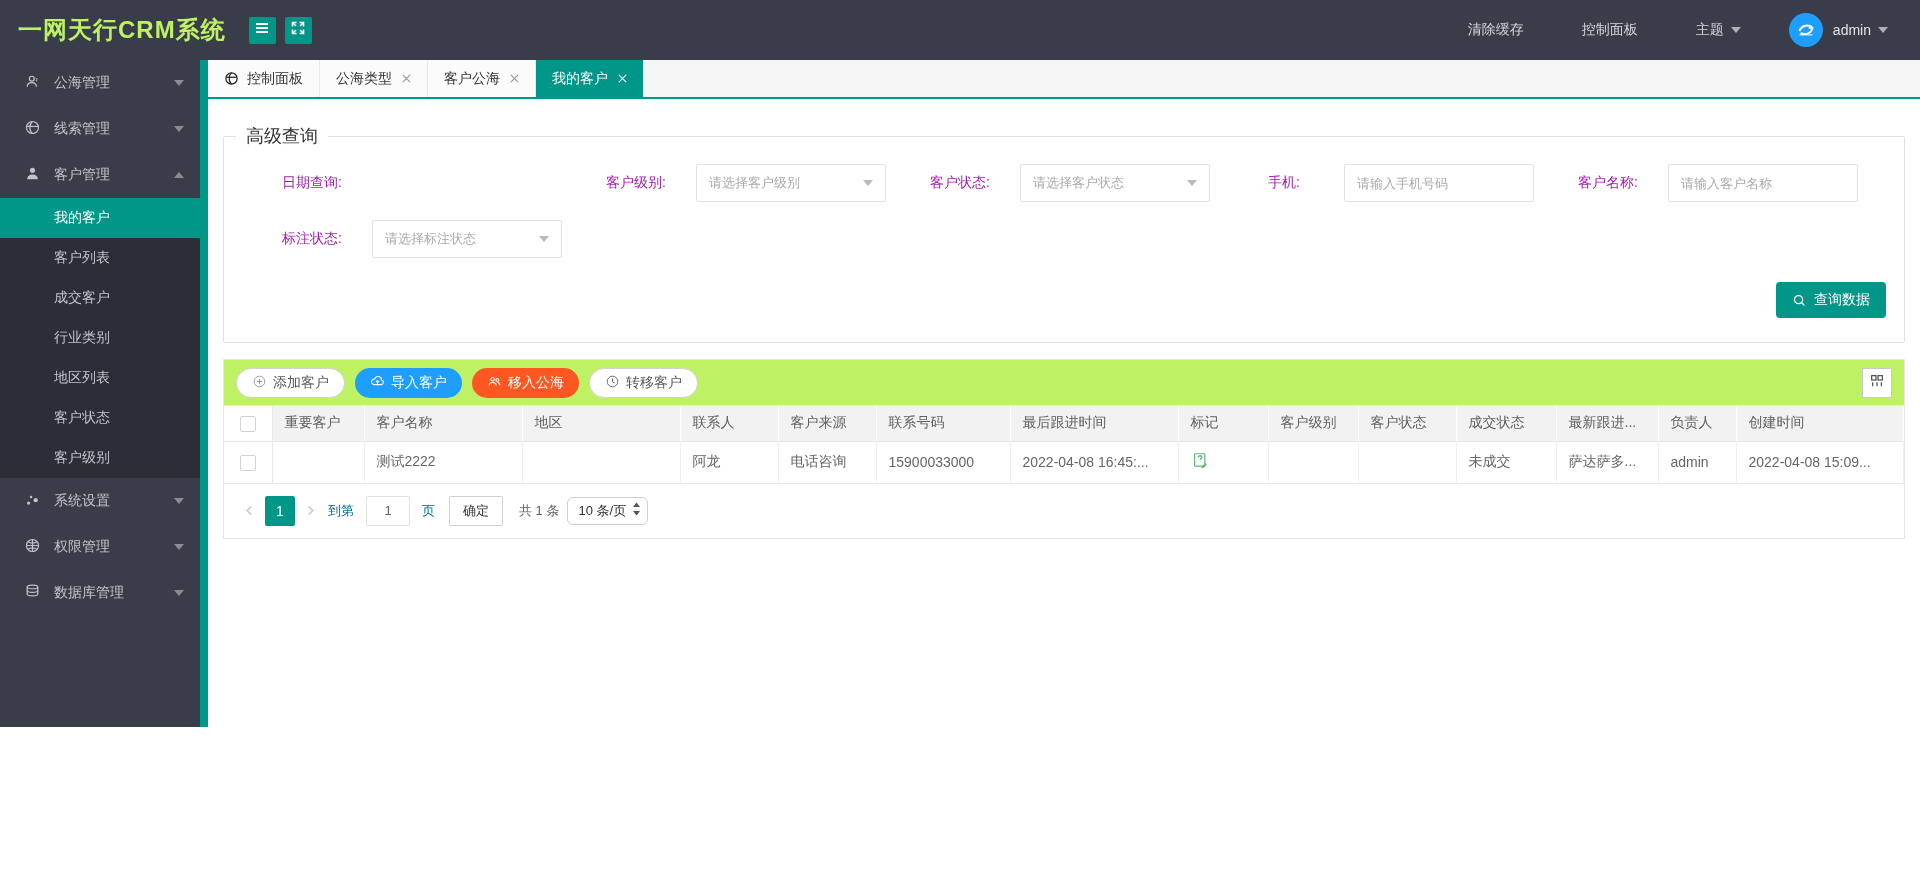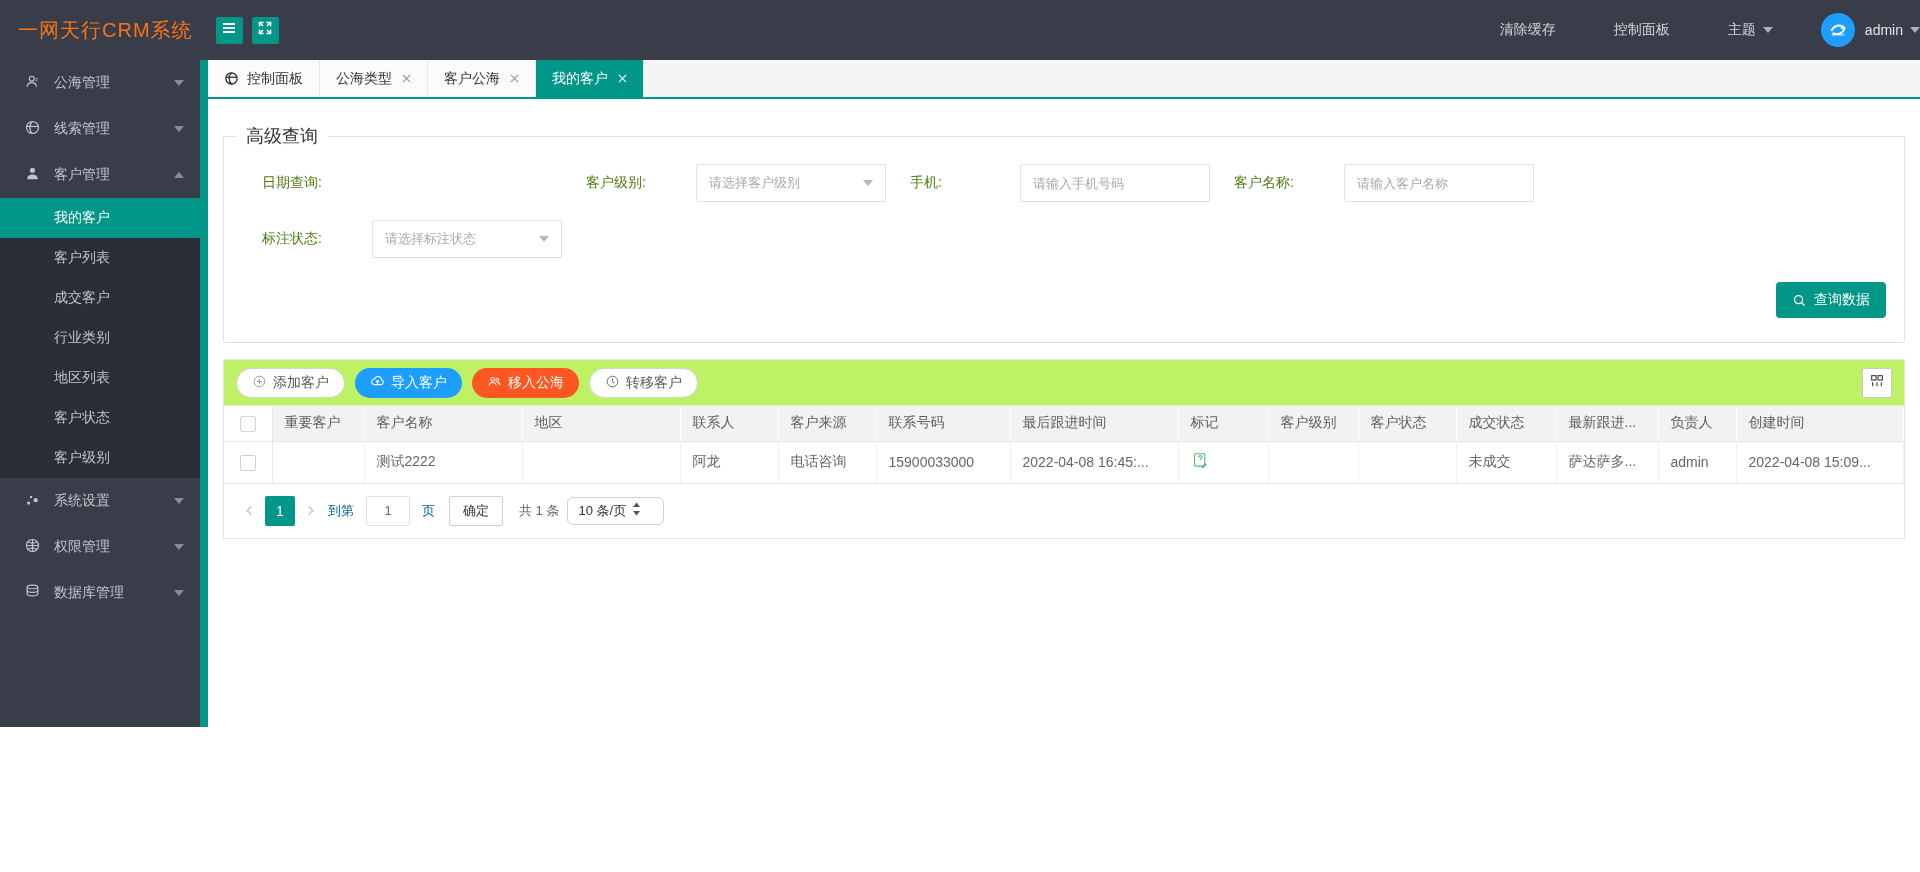--- a/index.html
+++ b/index.html
@@ -2,25 +2,25 @@
 <html><head>
 <meta charset="utf-8">
 <style>
   * { box-sizing: border-box; margin: 0; padding: 0; }
   html,body { width:1920px; height:872px; overflow:hidden; }
   body { font-family:"Liberation Sans","DejaVu Sans",sans-serif; background:#fff; color:#333; }
 
   
   .header { position:absolute; top:0; left:0; width:1920px; height:60px;
             background:#393D49; display:flex; align-items:center; z-index:20; }
-  .logo { color:#f97316; font-size:20px; font-weight:normal; letter-spacing:1px; padding:0 14px 0 18px; white-space:nowrap; }
+  .logo { color:#bef264; font-size:24px; font-weight:bold; letter-spacing:1px; padding:0 14px 0 18px; white-space:nowrap; }
   .hd-btn { width:27px; height:27px; background:#009688; border-radius:2px; margin-left:9px;
             display:flex; align-items:center; justify-content:center; color:#fff; cursor:pointer; }
   .hd-btn svg { width:16px; height:16px; }
-  .hd-right { margin-left:auto; display:flex; align-items:center; }
+  .hd-right { margin-left:auto; display:flex; align-items:center; padding-right:32px; }
   .hd-link { color:#d4d6da; font-size:14px; margin-left:58px; cursor:pointer; display:flex; align-items:center; }
   .caret { width:0; height:0; border-left:5px solid transparent; border-right:5px solid transparent;
            border-top:6px solid #aeb0b6; margin-left:7px; display:inline-block; }
   .avatar { width:34px; height:34px; border-radius:50%; background:#1E9FFF; margin-left:48px;
             display:flex; align-items:center; justify-content:center; overflow:hidden; }
   .avatar svg { width:26px; height:26px; }
   .hd-user { color:#e3e4e7; font-size:14px; margin-left:10px; display:flex; align-items:center; cursor:pointer; }
 
   
   .frame { position:absolute; top:60px; left:0; width:1920px; height:667px; display:flex; }
@@ -53,21 +53,21 @@
   .tab.active { background:#009688; color:#fff; }
   .tab.active .tab-close { color:#eafaf7; }
 
   
   .content { flex:1; background:#fff; padding:0 15px; overflow:hidden; }
 
   fieldset.query { margin-top:25px; border:1px solid #e2e2e2; border-radius:2px; padding:16px 0 0 0; }
   fieldset.query legend { margin-left:12px; padding:0 10px; font-size:18px; color:#333; }
   .q-row { display:flex; padding-left:38px; margin-bottom:18px; }
   .q-group { display:flex; align-items:center; width:324px; flex:none; }
-  .q-label { width:100px; text-align:left; margin-right:10px; font-size:14px; color:#4d7c0f; white-space:nowrap; }
+  .q-label { width:100px; text-align:center; margin-right:10px; font-size:14px; color:#a21caf; white-space:nowrap; }
   .q-control { position:relative; width:190px; height:38px; border:1px solid #e2e2e2; border-radius:2px;
                background:#fff; display:flex; align-items:center; padding:0 12px; }
   input.q-input { width:190px; height:38px; border:1px solid #e2e2e2; border-radius:2px;
                   padding:0 12px; font-size:13px; color:#666; outline:none;
                   font-family:"Liberation Sans","DejaVu Sans",sans-serif; }
   input.q-input::placeholder { color:#a9a9a9; opacity:1; }
   .q-placeholder { color:#a9a9a9; font-size:13px; flex:1; white-space:nowrap; overflow:hidden; }
   .q-select-caret { width:0; height:0; border-left:5px solid transparent; border-right:5px solid transparent;
                     border-top:6px solid #b9b9b9; }
   .q-btn-row { display:flex; justify-content:flex-end; padding:6px 18px 24px 0; }
@@ -112,21 +112,21 @@
             display:flex; align-items:center; justify-content:center; font-size:14px; margin:0 4px; cursor:pointer; }
   .pg-text-muted { color:#0369a1; margin:0 6px;font-family:Liberation Serif, serif; }
   .pg-input { width:44px; height:30px; border:1px solid #e2e2e2; border-radius:2px; text-align:center;
               font-size:13px; color:#666; outline:none; margin:0 6px;
               font-family:"Liberation Sans","DejaVu Sans",sans-serif; }
   .pg-confirm { height:30px; padding:0 13px; background:#fff; border:1px solid #d2d2d2; border-radius:2px;
                 font-size:13px; color:#333; margin:0 8px; cursor:pointer;
                 font-family:"Liberation Sans","DejaVu Sans",sans-serif; }
   .pg-total { margin:0 8px; }
   .pg-size { height:28px; border:1px solid #cfcfcf; border-radius:6px; background:#fff;
-             display:flex; align-items:center; padding:0 22px 0 10px; gap:6px; cursor:pointer; color:#333; }
+             display:flex; align-items:center; padding:0 6px 0 10px; gap:6px; cursor:pointer; color:#333; }
   .pg-size svg { width:9px; height:14px; }
 
   
   .footer { height:36px; flex:none; background:#ededed; display:flex; align-items:center;
             justify-content:center; color:#9b9b9b; font-size:14px; letter-spacing:0.5px; }
 </style>
 </head>
 <body>
 
 <div class="header">
@@ -314,20 +314,27 @@
         <legend>高级查询</legend>
 
         <div class="q-row">
           <div class="q-group">
             <span class="q-label">日期查询:</span>
           </div>
           <div class="q-group">
             <span class="q-label">客户级别:</span>
             <div class="q-control">
               <span class="q-placeholder">请选择客户级别</span>
+              <span class="q-select-caret"></span>
+            </div>
+          </div>
+          <div class="q-group">
+            <span class="q-label">客户状态:</span>
+            <div class="q-control">
+              <span class="q-placeholder">请选择客户状态</span>
               <span class="q-select-caret"></span>
             </div>
           </div>
           <div class="q-group">
             <span class="q-label">手机:</span>
             <input class="q-input" placeholder="请输入手机号码" style="">
           </div>
           <div class="q-group">
             <span class="q-label">客户名称:</span>
             <input class="q-input" placeholder="请输入客户名称" style="">

